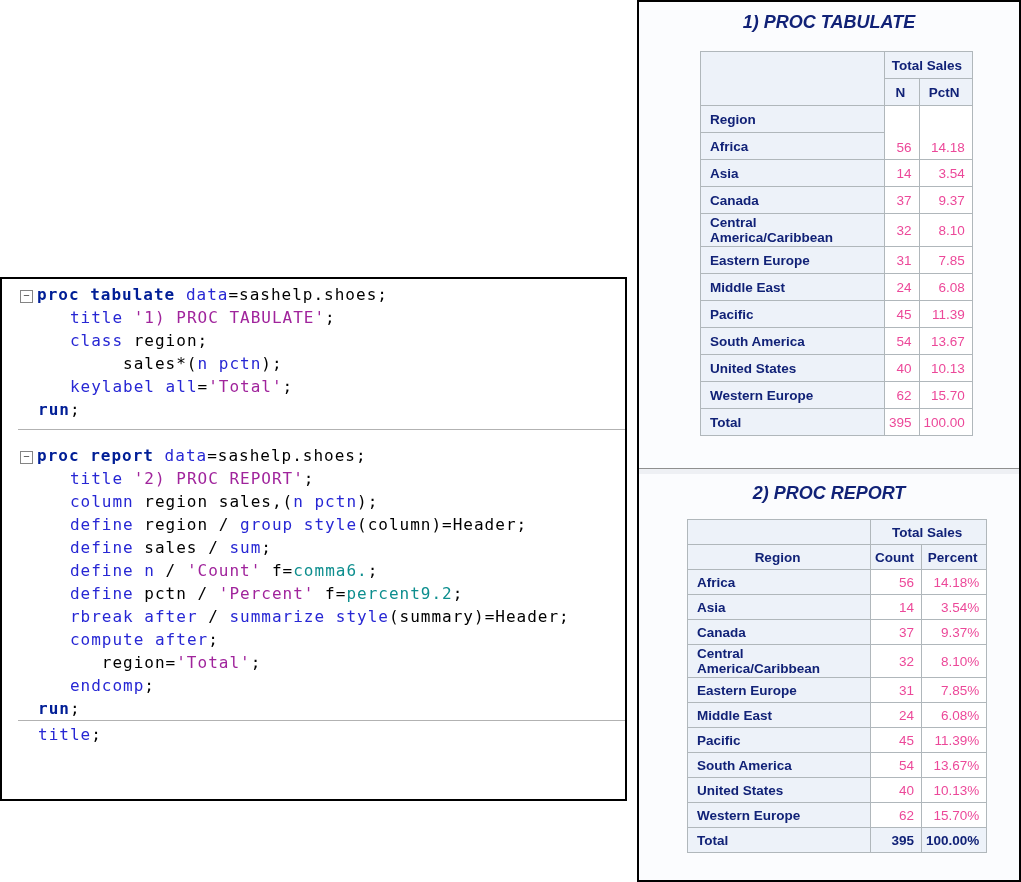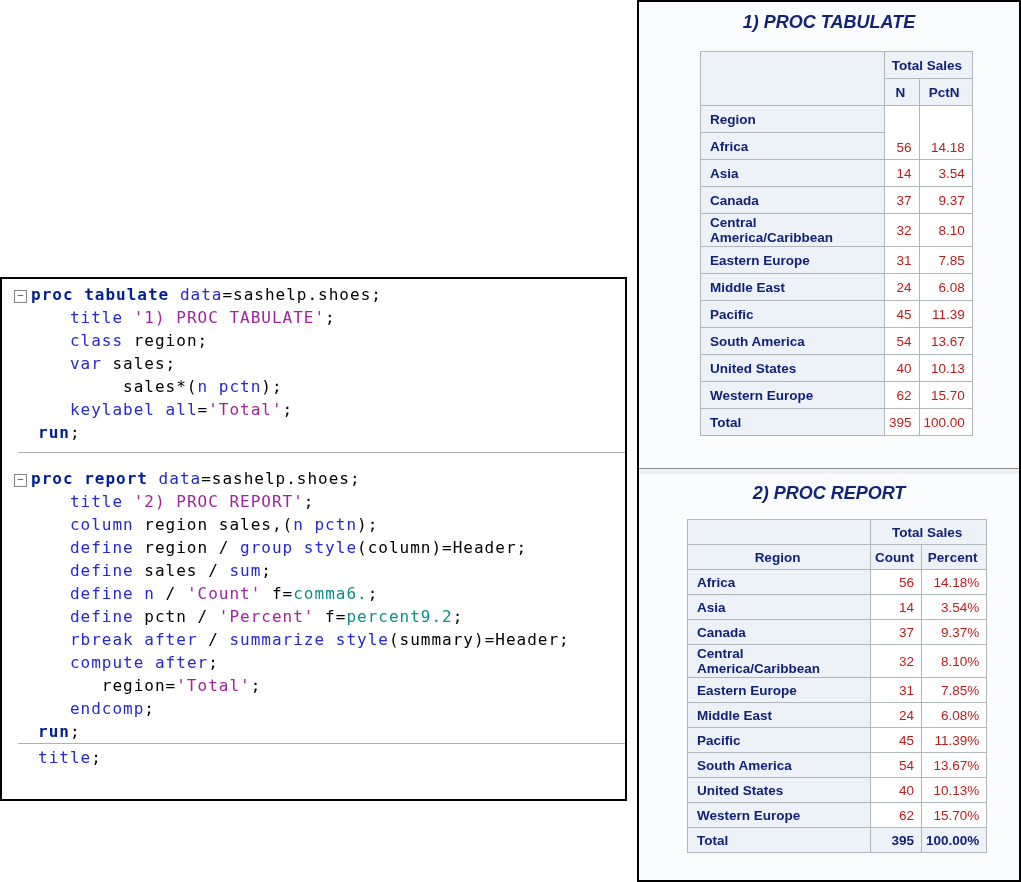--- a/index.html
+++ b/index.html
@@ -6,21 +6,21 @@
   .page{position:relative;width:1021px;height:882px;background:#ffffff;overflow:hidden;
         font-family:"Liberation Sans",sans-serif;}
 
   
   .code-box{position:absolute;left:0;top:277px;width:627px;height:524px;
             border:2px solid #000;background:#fff;box-sizing:border-box;}
   .code-lines{padding-top:4px;}
   .code-line{height:23px;line-height:23px;white-space:pre;
              font-family:"DejaVu Sans Mono","Liberation Mono",monospace;
              font-size:16px;letter-spacing:1px;padding-left:36px;color:#000;}
-  .code-line.has-fold{padding-left:12px;}
+  .code-line.has-fold{padding-left:18px;}
   .fold-box{display:inline-block;width:11px;height:11px;border:1px solid #848484;
             background:#fff;color:#3c3c3c;font-size:11px;line-height:9px;text-align:center;
             margin-right:4px;vertical-align:1px;letter-spacing:0;
             font-family:"Liberation Sans",sans-serif;}
   .tok-b{color:#001e96;font-weight:bold;}
   .tok-k{color:#2727d4;}
   .tok-s{color:#a0249c;}
   .tok-f{color:#0d8e8e;}
   .tok-p{color:#000;}
   .code-divider{border-top:1px solid #b2b2b2;margin-left:16px;}
@@ -39,39 +39,38 @@
 
   table.sas-table{border-collapse:collapse;position:absolute;
                   font-family:"Liberation Sans",sans-serif;font-size:13.5px;
                   background:#fff;padding-left:9px;}
   table.sas-table.t1{left:61px;top:49px;}
   table.sas-table.t2{left:48px;top:517px;}
   .t1 tr{height:27px;}
   .t2 tr{height:25px;}
   .sas-table th,.sas-table td{border:1px solid #b0b7bb;padding:1px 7px 1px 4px;}
   .sas-table th{background:#edf2f9;color:#112277;font-weight:bold;text-align:center;}
-  .sas-table td{background:#fff;color:#b91c1c;text-align:right;}
+  .sas-table td{background:#fff;color:#ec4899;text-align:right;}
   .sas-table th.rowlabel{text-align:left;padding-left:9px;padding-right:6px;}
   .t1 col.c-label{width:184px;} .t1 col.c-n{width:33px;} .t1 col.c-pctn{width:50px;}
   .t2 col.c-label{width:183px;} .t2 col.c-n{width:48px;} .t2 col.c-pctn{width:62px;}
   .sas-table td.merge-top{border-bottom:none;}
   .sas-table td.merge-bottom{border-top:none;vertical-align:bottom;padding-bottom:4px;}
   .sas-table td.total{background:#edf2f9;color:#112277;font-weight:bold;}
 </style>
 </head>
 <body>
 
 <div class="page">
 
   <div class="code-box">
     <div class="code-lines">
         <div class="code-line has-fold"><span class="fold-box">−</span><span class="tok-b">proc tabulate</span><span class="tok-p"> </span><span class="tok-k">data</span><span class="tok-p">=sashelp.shoes;</span></div>
         <div class="code-line"><span class="tok-p">   </span><span class="tok-k">title</span><span class="tok-p"> </span><span class="tok-s">'1) PROC TABULATE'</span><span class="tok-p">;</span></div>
         <div class="code-line"><span class="tok-p">   </span><span class="tok-k">class</span><span class="tok-p"> region;</span></div>
-        <div class="code-line"><span class="tok-p">   </span><span class="tok-k">var</span><span class="tok-p"> sales;</span></div>
         <div class="code-line"><span class="tok-p">        sales*(</span><span class="tok-k">n</span><span class="tok-p"> </span><span class="tok-k">pctn</span><span class="tok-p">);</span></div>
         <div class="code-line"><span class="tok-p">   </span><span class="tok-k">keylabel</span><span class="tok-p"> </span><span class="tok-k">all</span><span class="tok-p">=</span><span class="tok-s">'Total'</span><span class="tok-p">;</span></div>
         <div class="code-line"><span class="tok-b">run</span><span class="tok-p">;</span></div>
         <div class="code-divider spacer"></div>
         <div class="code-line has-fold"><span class="fold-box">−</span><span class="tok-b">proc report</span><span class="tok-p"> </span><span class="tok-k">data</span><span class="tok-p">=sashelp.shoes;</span></div>
         <div class="code-line"><span class="tok-p">   </span><span class="tok-k">title</span><span class="tok-p"> </span><span class="tok-s">'2) PROC REPORT'</span><span class="tok-p">;</span></div>
         <div class="code-line"><span class="tok-p">   </span><span class="tok-k">column</span><span class="tok-p"> region sales,(</span><span class="tok-k">n</span><span class="tok-p"> </span><span class="tok-k">pctn</span><span class="tok-p">);</span></div>
         <div class="code-line"><span class="tok-p">   </span><span class="tok-k">define</span><span class="tok-p"> region / </span><span class="tok-k">group</span><span class="tok-p"> </span><span class="tok-k">style</span><span class="tok-p">(column)=Header;</span></div>
         <div class="code-line"><span class="tok-p">   </span><span class="tok-k">define</span><span class="tok-p"> sales / </span><span class="tok-k">sum</span><span class="tok-p">;</span></div>
         <div class="code-line"><span class="tok-p">   </span><span class="tok-k">define</span><span class="tok-p"> </span><span class="tok-k">n</span><span class="tok-p"> / </span><span class="tok-s">'Count'</span><span class="tok-p"> f=</span><span class="tok-f">comma6.</span><span class="tok-p">;</span></div>

